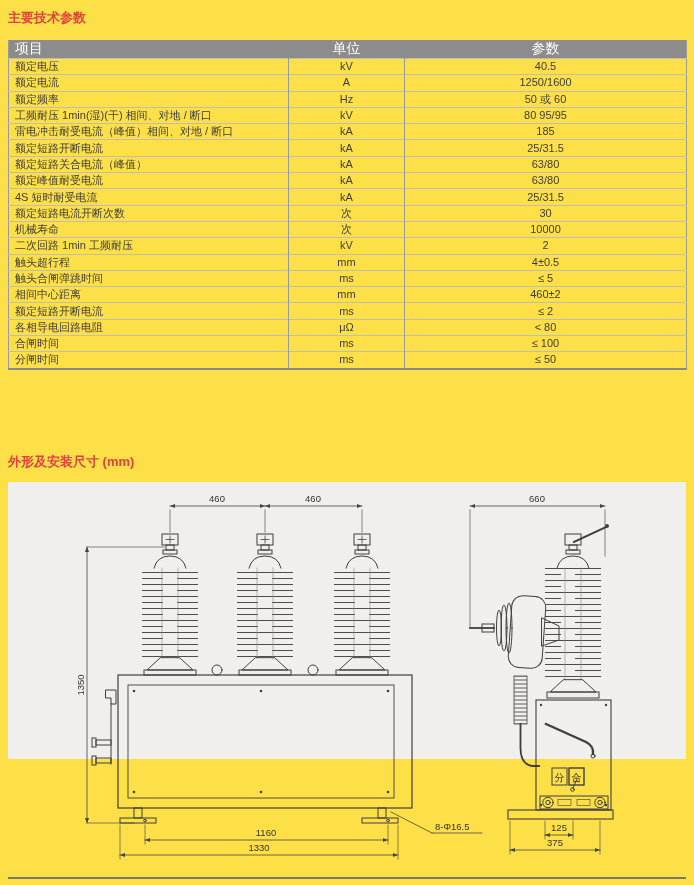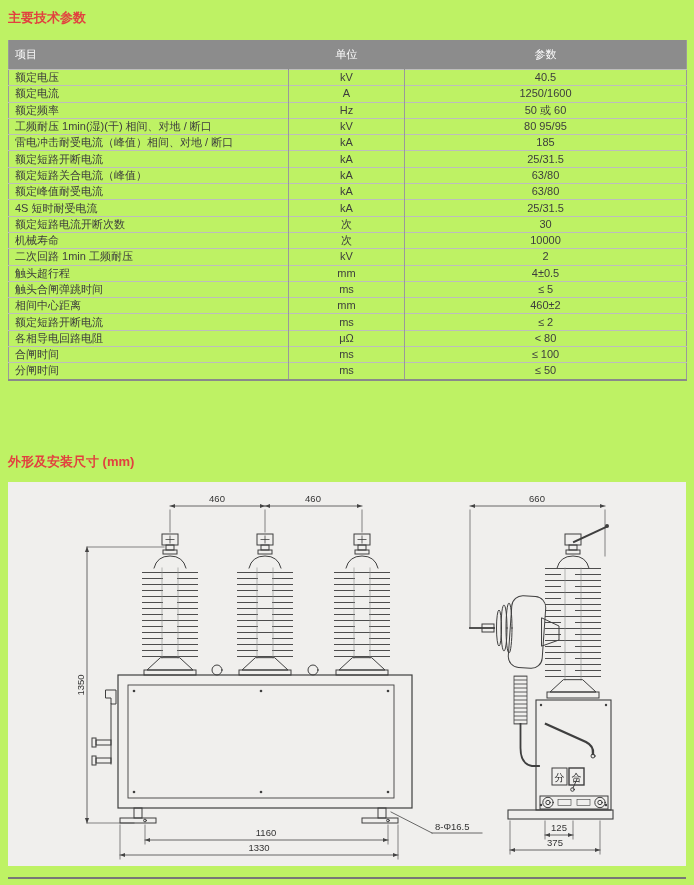--- a/index.html
+++ b/index.html
@@ -1,32 +1,32 @@
 <!DOCTYPE html>
 <html><head>
 <meta charset="utf-8">
 <style>
   html,body{margin:0;padding:0;background:#ffffff;}
-  .page{position:relative;width:694px;height:885px;background:#bef264;overflow:hidden;
+  .page{position:relative;width:694px;height:885px;background:#fde047;overflow:hidden;
         font-family:"Liberation Sans","DejaVu Sans",sans-serif;}
   .sec-title{position:absolute;left:8px;font-size:13px;font-weight:bold;color:#e2413f;margin:0;}
   #title1{top:9px;}
   #title2{top:453px;}
   table.params{position:absolute;left:8px;top:40px;width:678px;border-collapse:collapse;
         table-layout:fixed;border-left:1px solid #9a9a9a;border-right:1px solid #9a9a9a;
         border-bottom:2px solid #8a8a8a;}
-  table.params th{background:#8c8c8c;color:#ffffff;font-weight:normal;font-size:11px;
-        height:29px;padding:0 6px;border-left:1px solid #8c8c8c;}
+  table.params th{background:#8c8c8c;color:#ffffff;font-weight:normal;font-size:14px;
+        height:17px;padding:0 6px;border-left:1px solid #8c8c8c;}
   table.params td{font-size:11px;color:#3d3d3d;height:15.3px;line-height:1;padding:0 6px;
         border-top:1px solid #bdbdbd;border-left:1px solid #9a9a9a;white-space:nowrap;
         overflow:hidden;}
   table.params th:first-child,table.params td:first-child{border-left:none;text-align:left;}
   table.params th,table.params td{text-align:center;}
   table.params td:first-child{text-align:left;}
-  .drawing-area{position:absolute;left:8px;top:482px;width:678px;height:384px;background:#f0efed;}
+  .drawing-area{position:absolute;left:8px;top:482px;width:678px;height:277px;background:#f0efed;}
   .bottom-rule{position:absolute;left:8px;top:877px;width:678px;height:2px;background:#777;}
   svg text{font-family:"Liberation Sans","DejaVu Sans",sans-serif;fill:#333;}
   svg .dim{font-size:9.5px;}
   svg .cjk{font-size:10px;fill:#222;}
 </style>
 </head>
 <body>
 
 <div class="page">
 

